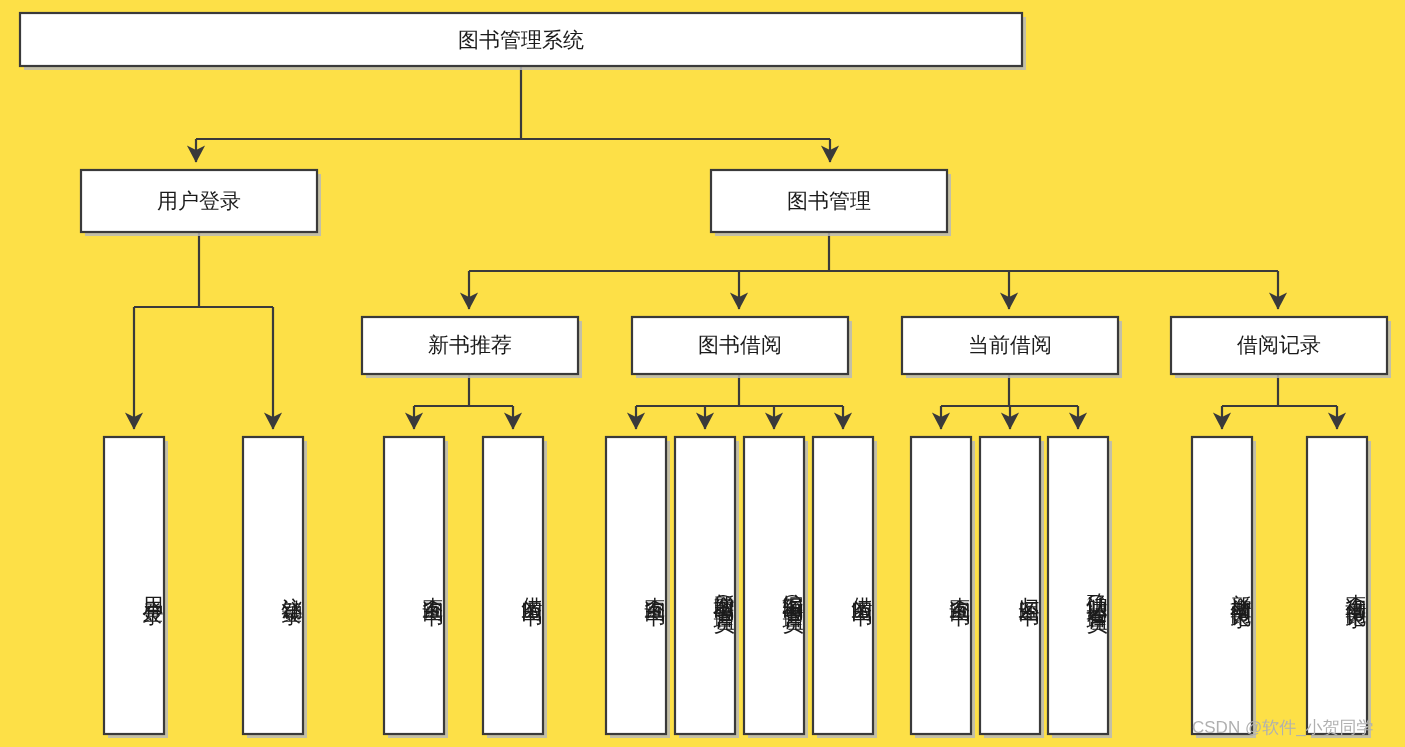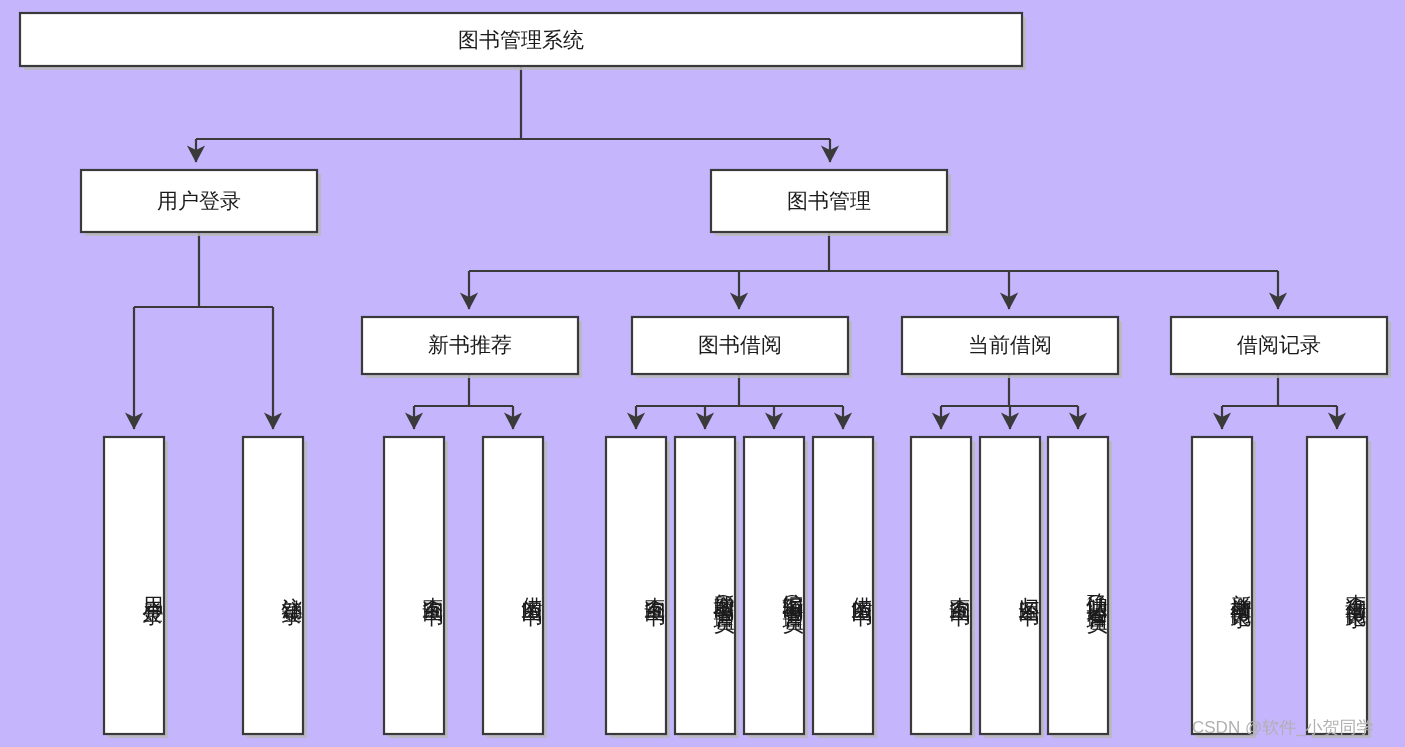--- a/index.html
+++ b/index.html
@@ -8,21 +8,21 @@
     padding: 0;
     background: #ffffff;
   }
   body {
     font-family: "Liberation Sans", "DejaVu Sans", sans-serif;
   }
   #diagram-root {
     position: relative;
     width: 1405px;
     height: 747px;
-    background: #c4b5fd;
+    background: #fde047;
     overflow: hidden;
   }
   svg#tree-svg {
     position: absolute;
     top: 0;
     left: 0;
     width: 1405px;
     height: 747px;
   }
   .node-box {

